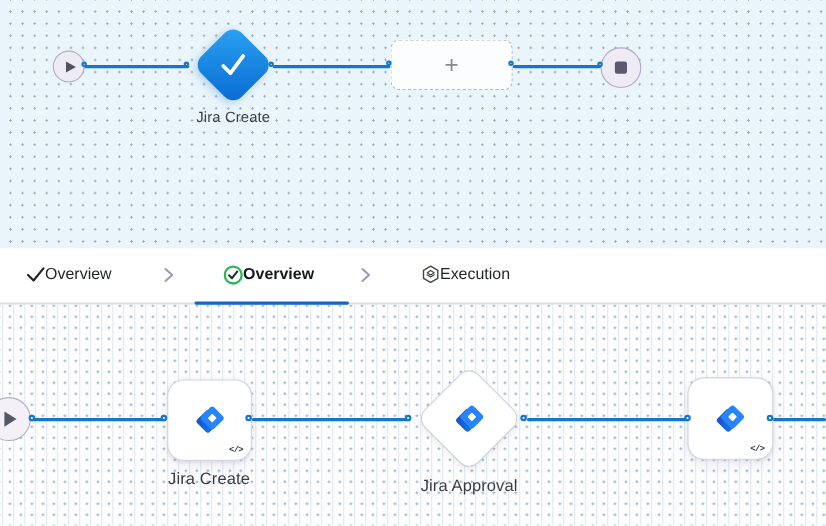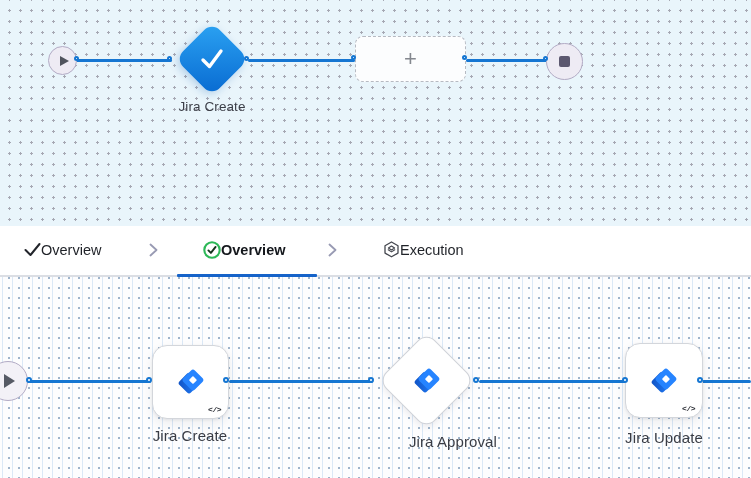--- a/index.html
+++ b/index.html
@@ -218,37 +218,36 @@
             <stop offset="0" stop-color="#0f52c4"></stop>
                 <stop offset="1" stop-color="#2684ff"></stop>
           </linearGradient>
             </defs>
           <rect x="8.2" y="11.8" width="19" height="19" rx="3.2" transform="rotate(45 17.7 21.3)" fill="url(#jg2)"></rect>
           <rect x="12.8" y="8.2" width="19" height="19" rx="3.2" transform="rotate(45 22.3 17.7)" fill="#2684ff"></rect>
           <rect x="18.9" y="14.3" width="6.8" height="6.8" rx="1" transform="rotate(45 22.3 17.7)" fill="#ffffff"></rect>
         </svg>
       </div>
     </div>
-    <div class="node-label lg" style="left:356px; top:156px; width:141px;text-align:right;">Jira Approval</div>
+    <div class="node-label lg" style="left:356px; top:156px; width:141px;">Jira Approval</div>
 
     <div class="step-card" style="left:625px; top:66px; width:78px; height:75px;">
       <svg width="34" height="34" viewBox="0 0 40 40">
         <defs>
             <linearGradient id="jg3" x1="0" y1="1" x2="1" y2="0">
           <stop offset="0" stop-color="#0f52c4"></stop>
               <stop offset="1" stop-color="#2684ff"></stop>
         </linearGradient>
           </defs>
         <rect x="8.2" y="11.8" width="19" height="19" rx="3.2" transform="rotate(45 17.7 21.3)" fill="url(#jg3)"></rect>
         <rect x="12.8" y="8.2" width="19" height="19" rx="3.2" transform="rotate(45 22.3 17.7)" fill="#2684ff"></rect>
         <rect x="18.9" y="14.3" width="6.8" height="6.8" rx="1" transform="rotate(45 22.3 17.7)" fill="#ffffff"></rect>
       </svg>
       <span class="code-badge">&lt;/&gt;</span>
     </div>
-    <div class="node-label lg" style="left:604px; top:152px; width:120px;">Jira Update</div>
 
     <div class="port" style="left:26px;  top:99.5px;"></div>
     <div class="port" style="left:146px; top:99.5px;"></div>
     <div class="port" style="left:223px; top:99.5px;"></div>
     <div class="port" style="left:368px; top:99.5px;"></div>
     <div class="port" style="left:473px; top:99.5px;"></div>
     <div class="port" style="left:622px; top:99.5px;"></div>
     <div class="port" style="left:697px; top:99.5px;"></div>
   </div>
 

